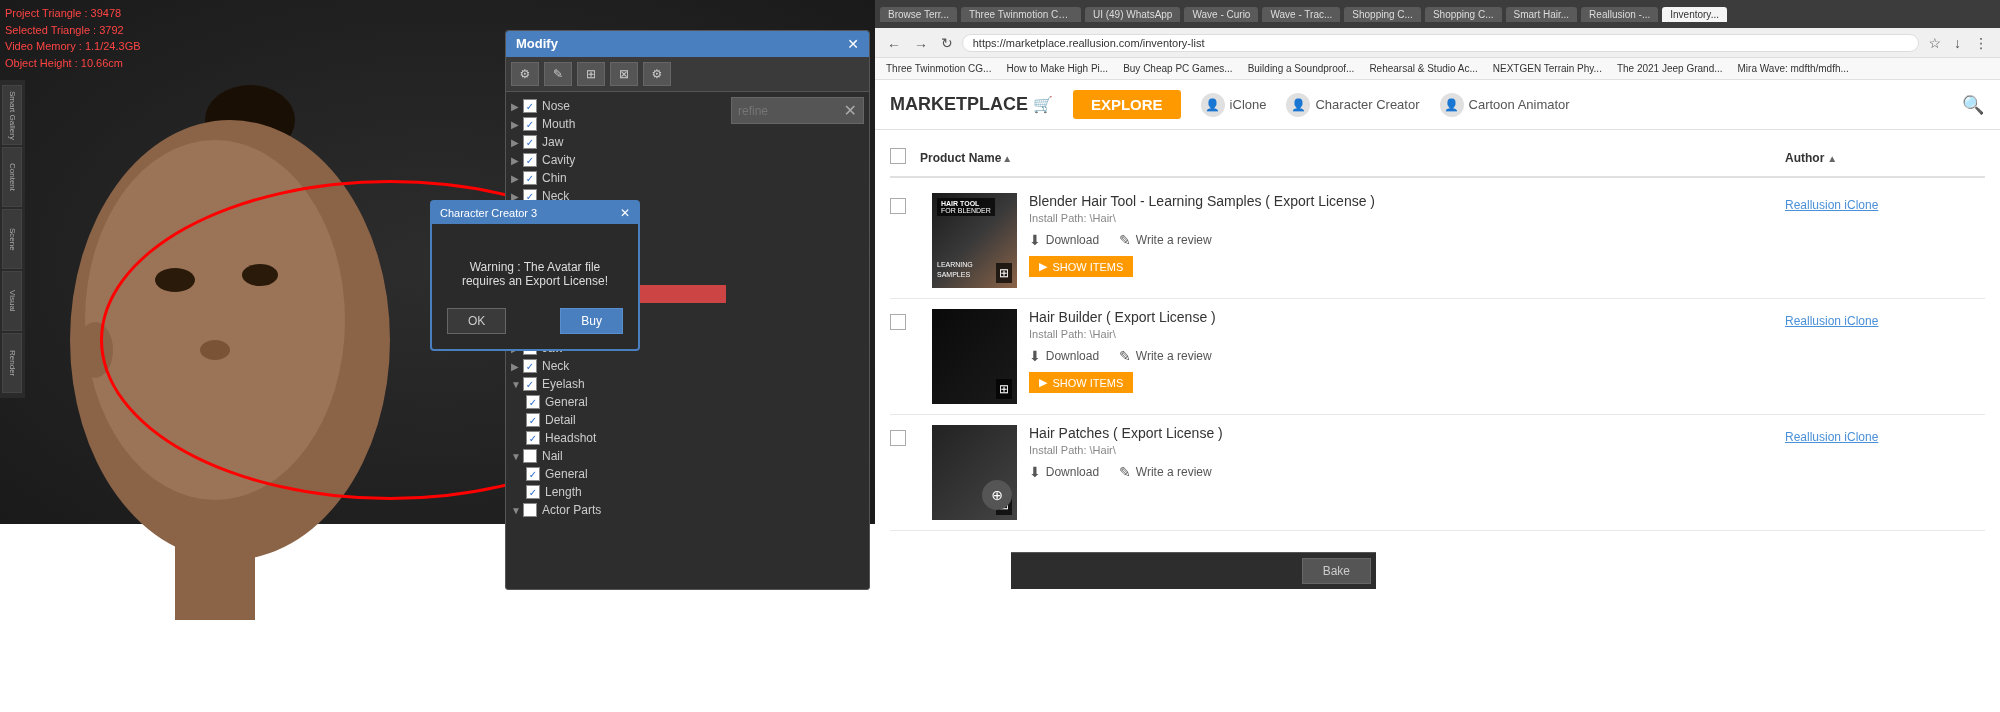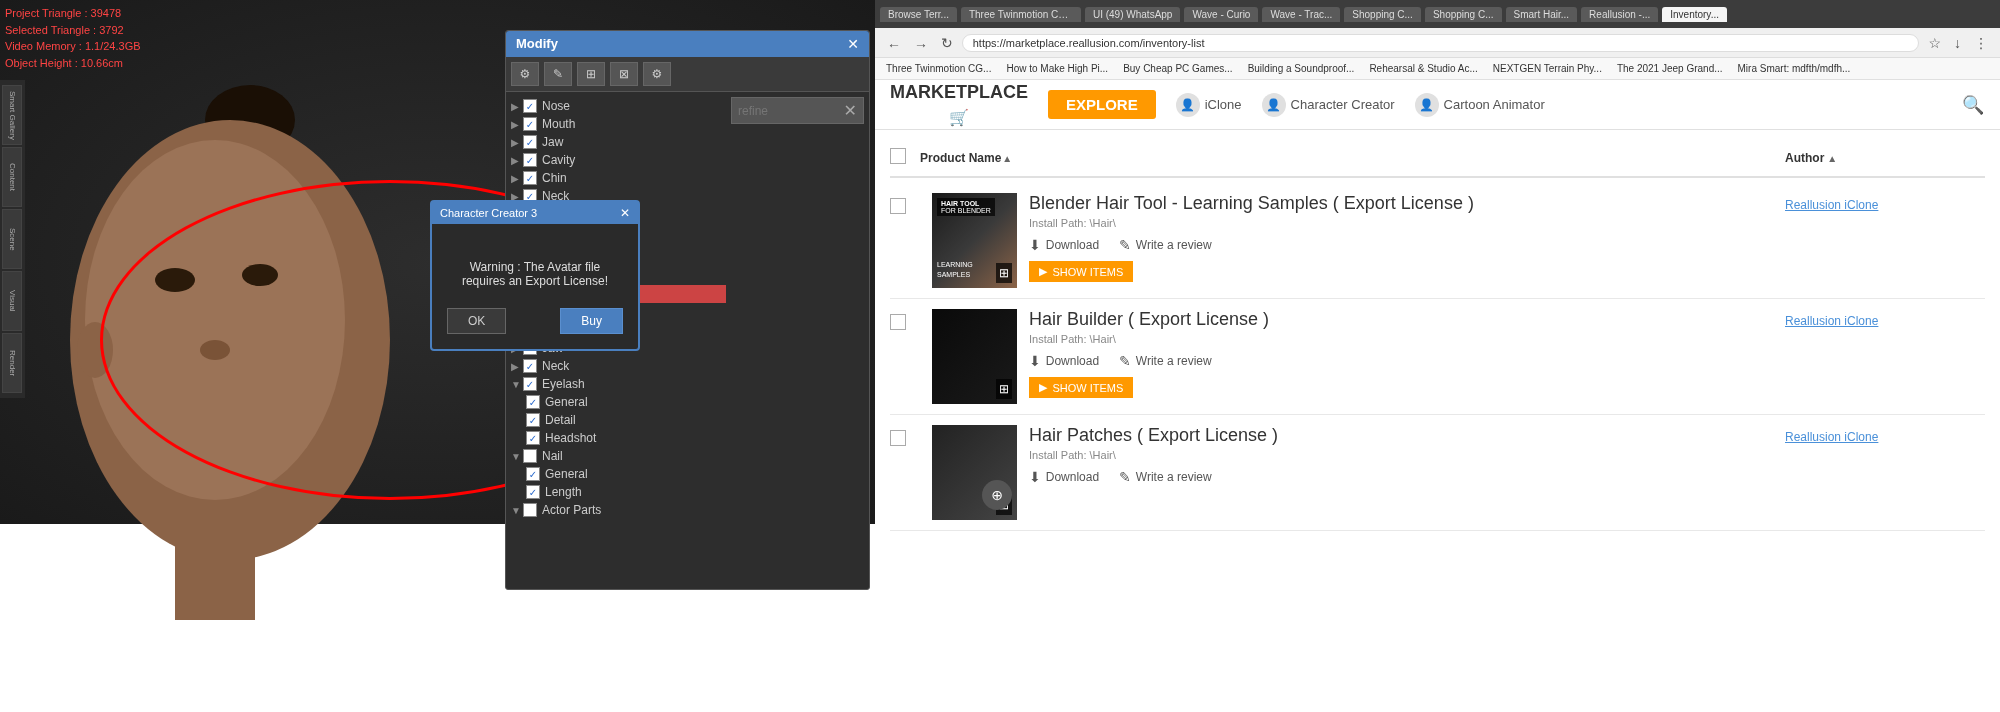--- a/index.html
+++ b/index.html
@@ -385,21 +385,20 @@
       align-items: center;
       gap: 20px;
       border-bottom: 1px solid #e0e0e0;
       height: 50px;
     }
 
     .marketplace-logo {
       display: flex;
       align-items: center;
       gap: 5px;
-      flex-direction: column;
     }
 
     .logo-text {
       font-size: 18px;
       font-weight: bold;
       color: #333;
     }
 
     .logo-cart {
       color: #f90;
@@ -558,21 +557,21 @@
       color: white;
       font-size: 12px;
       padding: 3px;
     }
 
     .product-info {
       flex: 1;
     }
 
     .product-title {
-      font-size: 18px;
+      font-size: 14px;
       color: #333;
       font-weight: 500;
       margin-bottom: 3px;
     }
 
     .product-path {
       font-size: 11px;
       color: #888;
       margin-bottom: 8px;
     }
@@ -797,20 +796,23 @@
           </div>
         </div>
         <div class="search-panel">
           <div class="search-box">
             <input class="search-input" placeholder="refine" style="">
             <span style="color:#aaa;cursor:pointer">✕</span>
           </div>
         </div>
       </div>
 
+      <div class="bottom-bar">
+        <button class="bake-btn">Bake</button>
+      </div>
     </div>
 
     <div class="dialog-overlay">
       <div class="dialog-header">
         <span class="dialog-title">Character Creator 3</span>
         <span class="dialog-close">✕</span>
       </div>
       <div class="dialog-body">
         <div class="dialog-msg">Warning : The Avatar file requires an Export License!</div>
         <div class="dialog-buttons">
@@ -849,21 +851,21 @@
   </div>
 
   <div class="bookmarks-bar">
     <span class="bookmark-item">Three Twinmotion CG...</span>
     <span class="bookmark-item">How to Make High Pi...</span>
     <span class="bookmark-item">Buy Cheap PC Games...</span>
     <span class="bookmark-item">Building a Soundproof...</span>
     <span class="bookmark-item">Rehearsal &amp; Studio Ac...</span>
     <span class="bookmark-item">NEXTGEN Terrain Phy...</span>
     <span class="bookmark-item">The 2021 Jeep Grand...</span>
-    <span class="bookmark-item">Mira Smart: mdfth/mdfh...</span>
+    <span class="bookmark-item">Mira Wave: mdfth/mdfh...</span>
   </div>
 
   <div class="marketplace-header">
     <div class="marketplace-logo">
       <span class="logo-text">MARKETPLACE</span>
       <span class="logo-cart">🛒</span>
     </div>
     <button class="explore-btn">EXPLORE</button>
     <div class="nav-links">
       <div class="nav-link">

